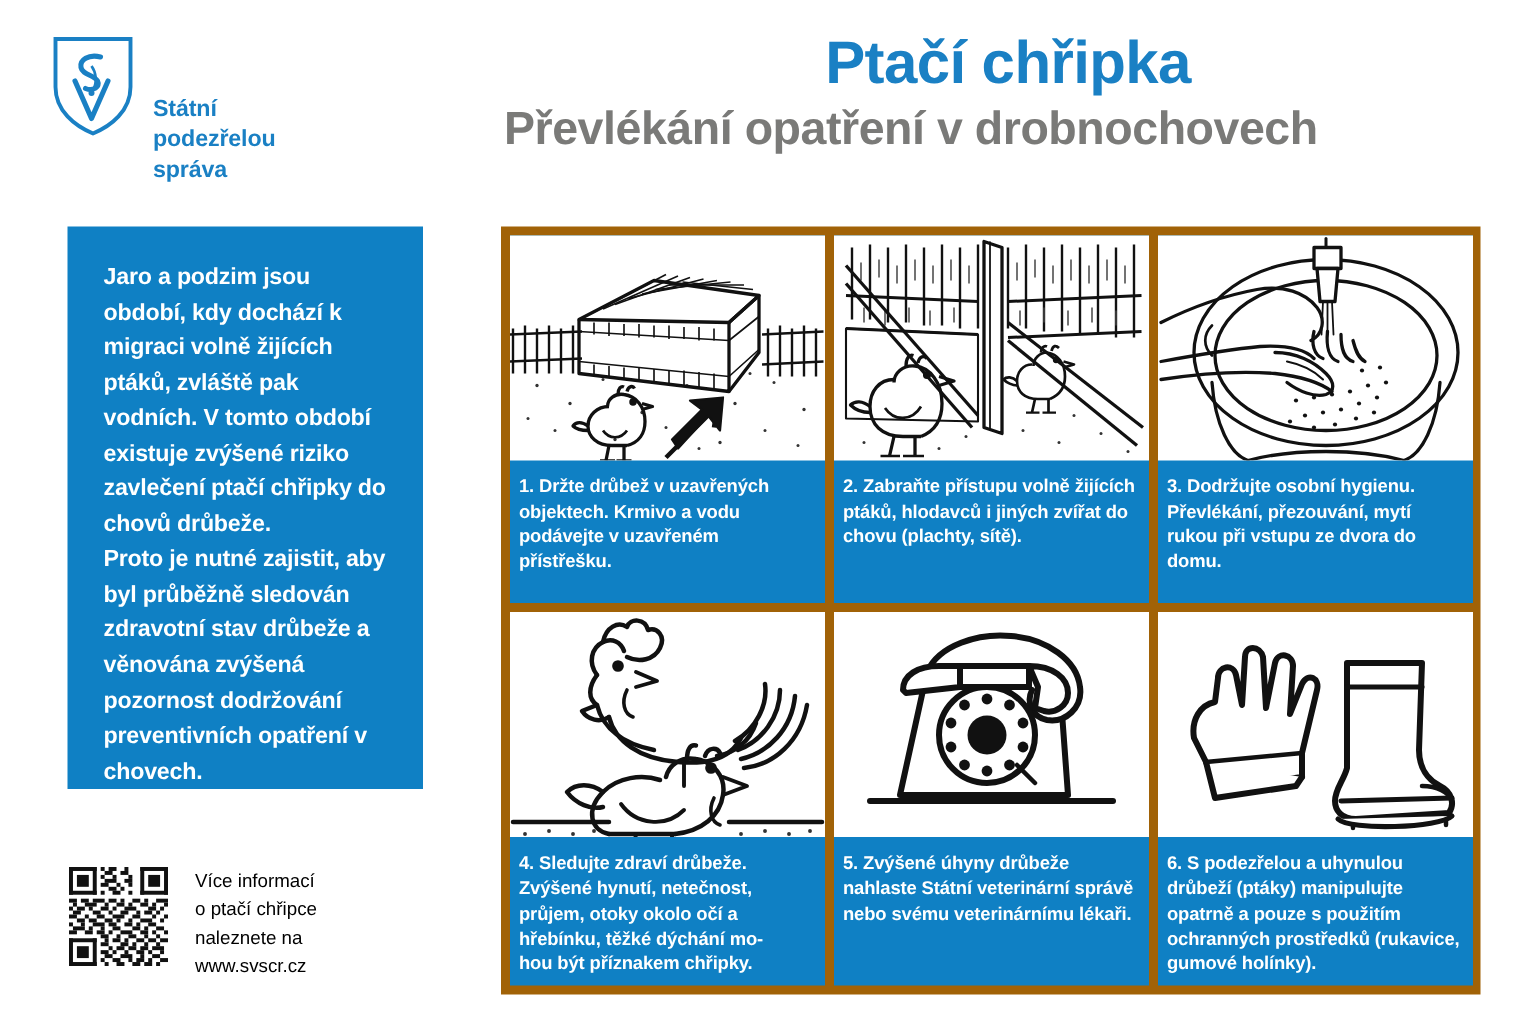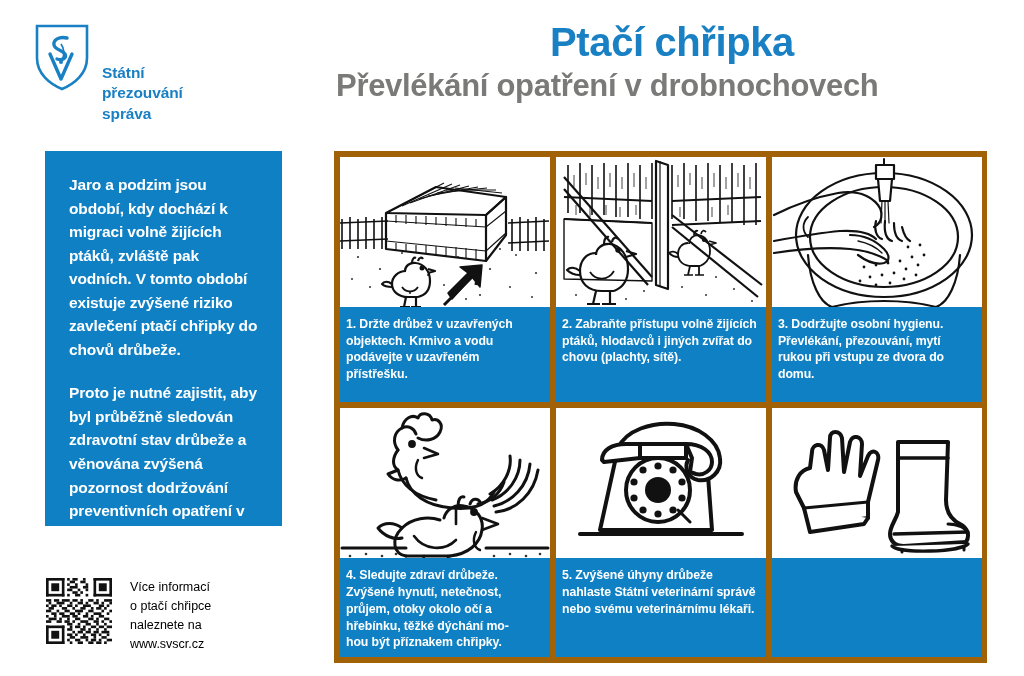--- a/index.html
+++ b/index.html
@@ -73,21 +73,21 @@
     padding: 22px 20px 0 24px;
   }
   #intro-box p {
     margin: 0;
     color: #ffffff;
     font-size: 15.5px;
     font-weight: bold;
     line-height: 1.52;
     letter-spacing: -0.15px;
   }
-  #intro-box p + p { margin-top: 20px; }
+  #intro-box p + p { }
 
   #footer-info {
     position: absolute;
     left: 46px; top: 578px;
     display: flex;
     align-items: flex-start;
   }
   #qr-code {
     width: 66px; height: 66px;
     flex: none;
@@ -148,21 +148,21 @@
   <div id="logo-block">
     <svg id="logo-mark" viewBox="0 0 56 70">
       <path d="M3 4 H53 V36 C53 52 40 62 28 67 C16 62 3 52 3 36 Z" fill="none" stroke="#1a80c4" stroke-width="2.6"></path>
       <path d="M33 16 C25 14 19 18 20 23 C21 28 29 28 31 32 C33 36 28 39 23 37" fill="none" stroke="#1a80c4" stroke-width="3.4" stroke-linecap="round"></path>
       <path d="M16 32 L27 57 L38 32" fill="none" stroke="#1a80c4" stroke-width="3.4" stroke-linecap="round" stroke-linejoin="round"></path>
       <path d="M27 22 C30 26 31 33 28 38" fill="none" stroke="#1a80c4" stroke-width="1.8"></path>
       <circle cx="27" cy="40" r="2" fill="#1a80c4"></circle>
     </svg>
     <div id="logo-words">
       <div>Státní</div>
-      <div>přezouvání</div>
+      <div>podezřelou</div>
       <div>správa</div>
     </div>
   </div>
 
   <div id="title-block">
     <h1 id="main-title">Ptačí chřipka</h1>
     <h2 id="sub-title">Převlékání opatření v drobnochovech</h2>
   </div>
 
 </div>
@@ -656,15 +656,16 @@
                    C196 120 198 128 194 134 L132 138
                    C122 138 118 132 118 126 C118 118 124 112 126 104 Z" fill="#fff"></path>
           <path d="M126 50 L176 50" stroke-width="3.4"></path>
           <path d="M122 126 L196 124" stroke-width="3.4"></path>
           <path d="M176 116 C186 116 194 120 196 126" stroke-width="3"></path>
           <path d="M130 138 L130 144 M192 134 L192 142" stroke-width="3"></path>
           <path d="M120 138 C128 146 188 144 196 136" stroke-width="3.4" fill="#fff"></path>
         </g>
       </svg>
     </div>
+    <div class="panel-caption">6. S podezřelou a uhynulou drůbeží (ptáky) manipulujte opatrně a pouze s použitím ochranných prostředků (rukavice, gumové holínky).</div>
   </div>
 
 </div>
 
 </body></html>

